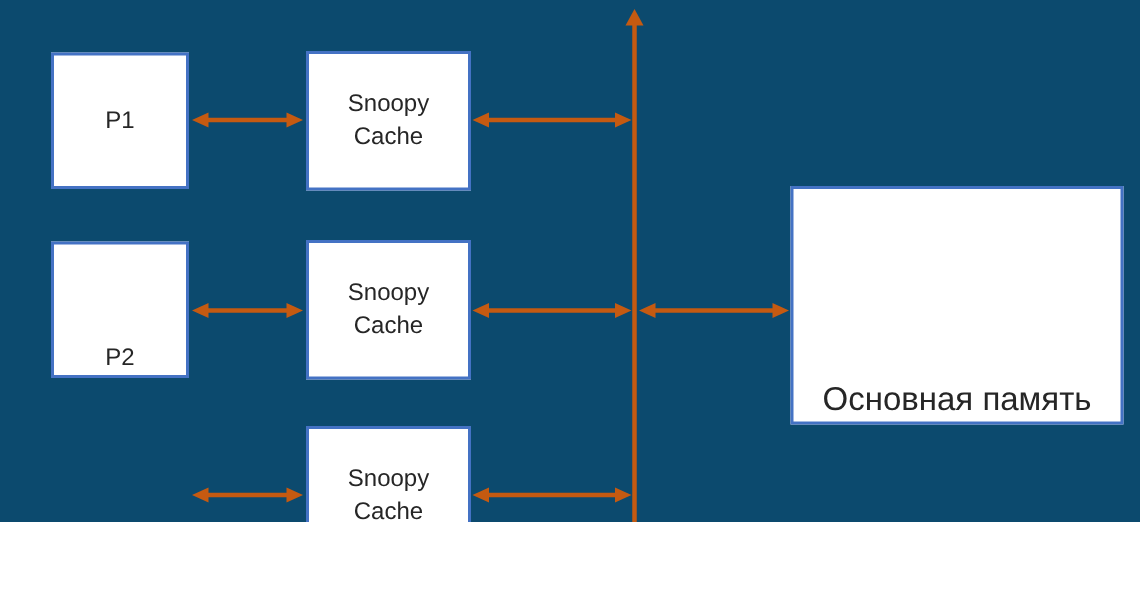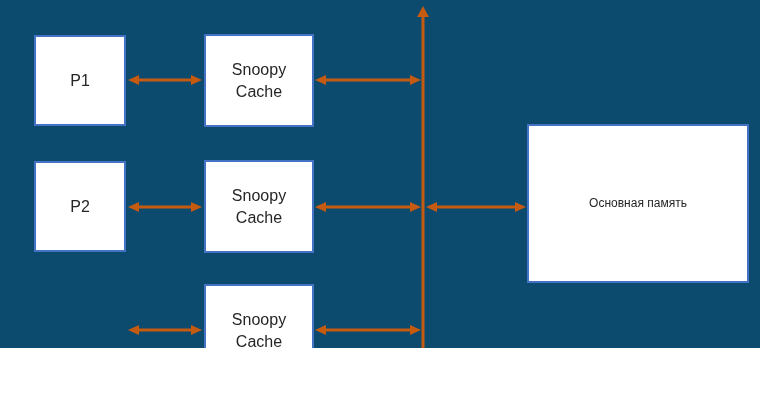--- a/index.html
+++ b/index.html
@@ -25,28 +25,29 @@
     display: flex;
     align-items: center;
     justify-content: center;
     text-align: center;
     color: #262626;
     font-size: 16px;
     line-height: 1.35;
   }
   .box .lbl { white-space: pre-line; }
   .proc-1 { left: 34px;  top: 35px;  width: 92px;  height: 91px; }
-  .proc-2 { left: 34px;  top: 161px; width: 92px;  height: 91px; }
+  .proc-2 { left: 34px;  top: 161px; width: 92px;  height: 91px; align-items: flex-end; }
   .proc-3 { left: 34px;  top: 285px; width: 92px;  height: 91px; }
   .cache-1 { left: 204px; top: 34px;  width: 110px; height: 93px; }
   .cache-2 { left: 204px; top: 160px; width: 110px; height: 93px; }
   .cache-3 { left: 204px; top: 284px; width: 110px; height: 93px; }
   .mem {
     left: 527px; top: 124px; width: 222px; height: 159px;
-    font-size: 12px;
+    font-size: 22px;
+    align-items: flex-end;
   }
 </style>
 </head>
 <body>
 
 <div class="canvas">
 
   <svg class="arrow-layer" viewBox="0 0 760 408">
 
     <line x1="423" y1="15" x2="423" y2="392" stroke="#C55A11"></line>

